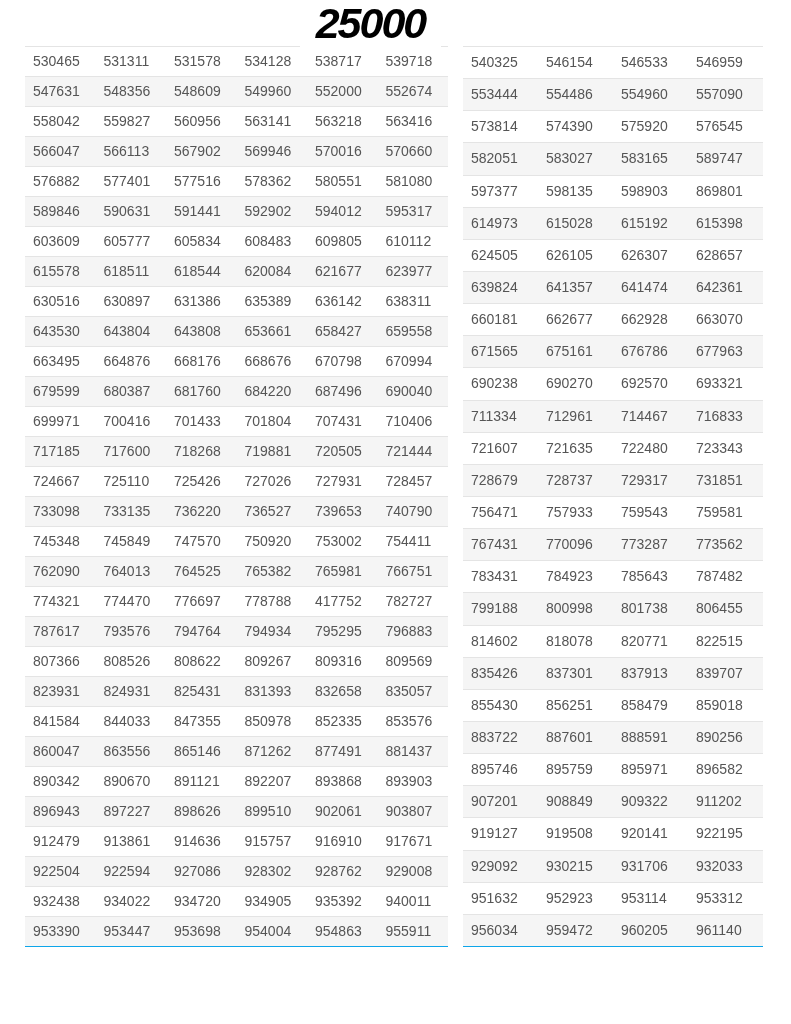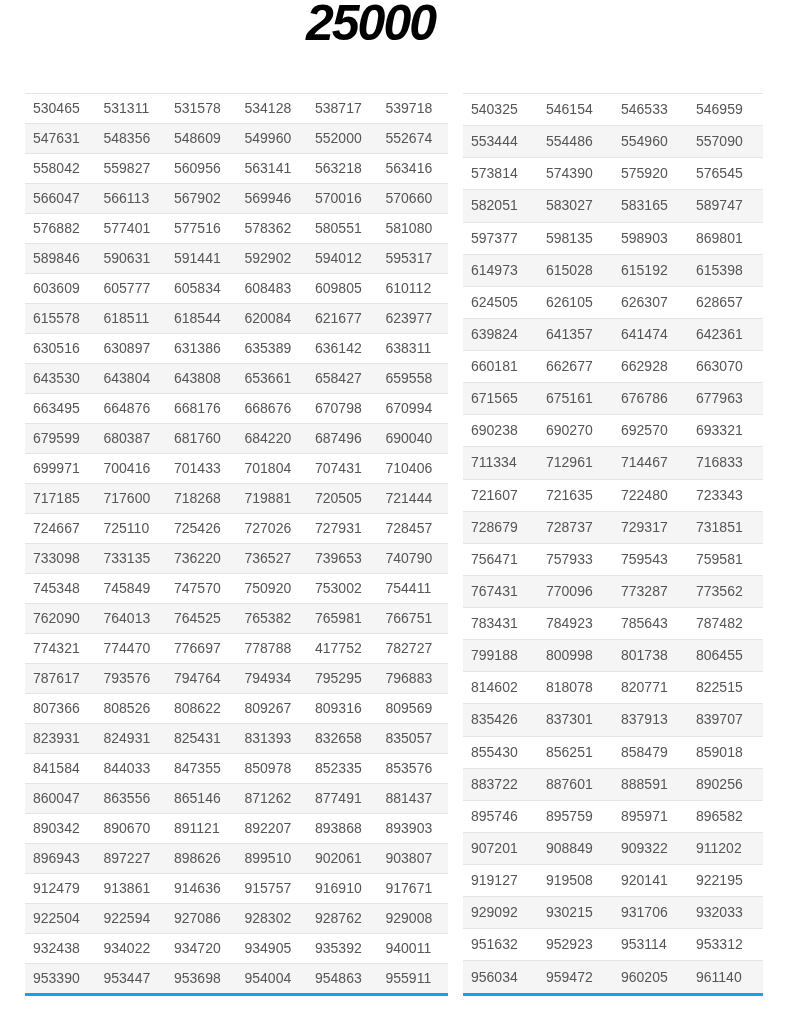--- a/index.html
+++ b/index.html
@@ -16,42 +16,41 @@
   }
   .title-wrap {
     height: 47px;
     text-align: center;
     position: relative;
     z-index: 2;
   }
   .page-title {
     display: inline-block;
     margin: 0;
-    font-size: 50px;
+    font-size: 43px;
     line-height: 47px;
     font-weight: bold;
     font-style: italic;
     letter-spacing: -2px;
     color: #000000;
     background: #ffffff;
     padding: 0 16px;
     transform: translateX(-25px);
   }
   .tables {
     display: flex;
     gap: 15px;
     margin: -1px 26px 0 25px;
     position: relative;
     z-index: 1;
   }
   table.numbers {
     border-collapse: collapse;
     table-layout: fixed;
-    border-bottom: 3px solid #0ea5e9;
-    margin-top: 47px;
+    border-bottom: 1px solid #0ea5e9;
   }
   table.numbers.left  { width: 423px; }
   table.numbers.right { width: 300px; }
   table.numbers tr { border-top: 1px solid #e4e4e4; }
   table.numbers tr:nth-child(even) { background: #f5f5f5; }
   table.numbers td {
     font-size: 14px;
     line-height: 13px;
     color: #555555;
     padding: 8px 0 8px 8px;

